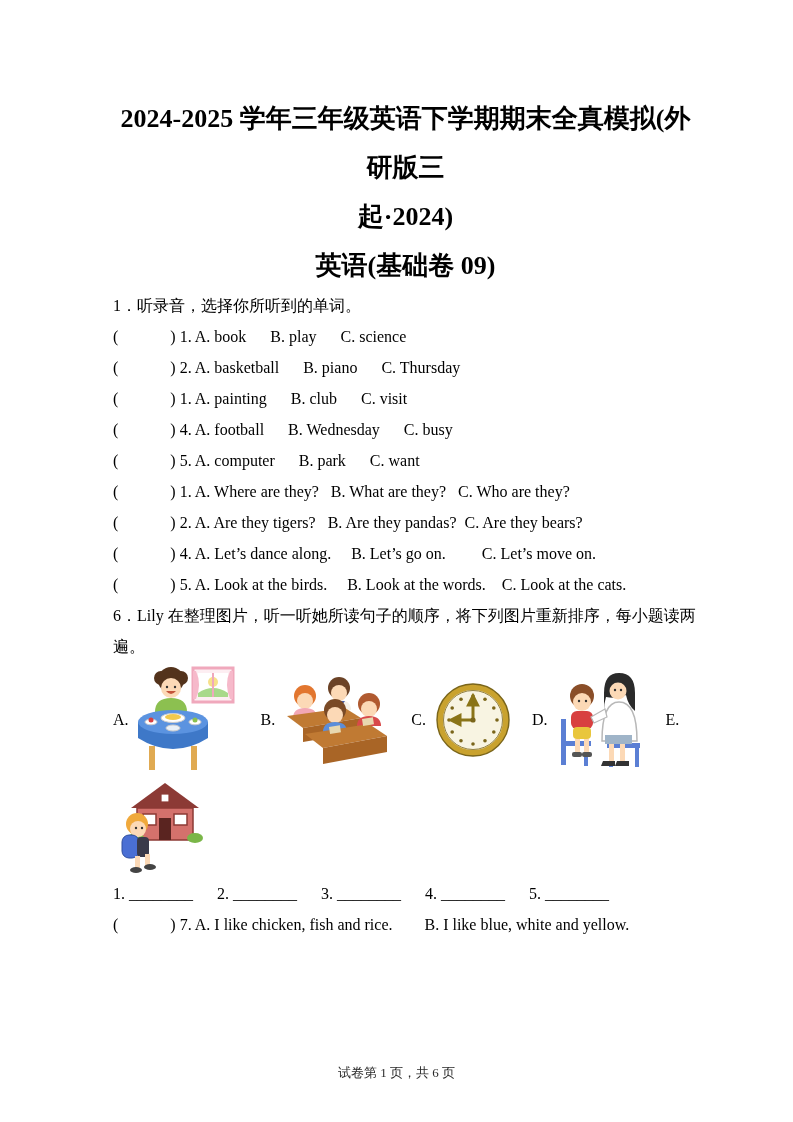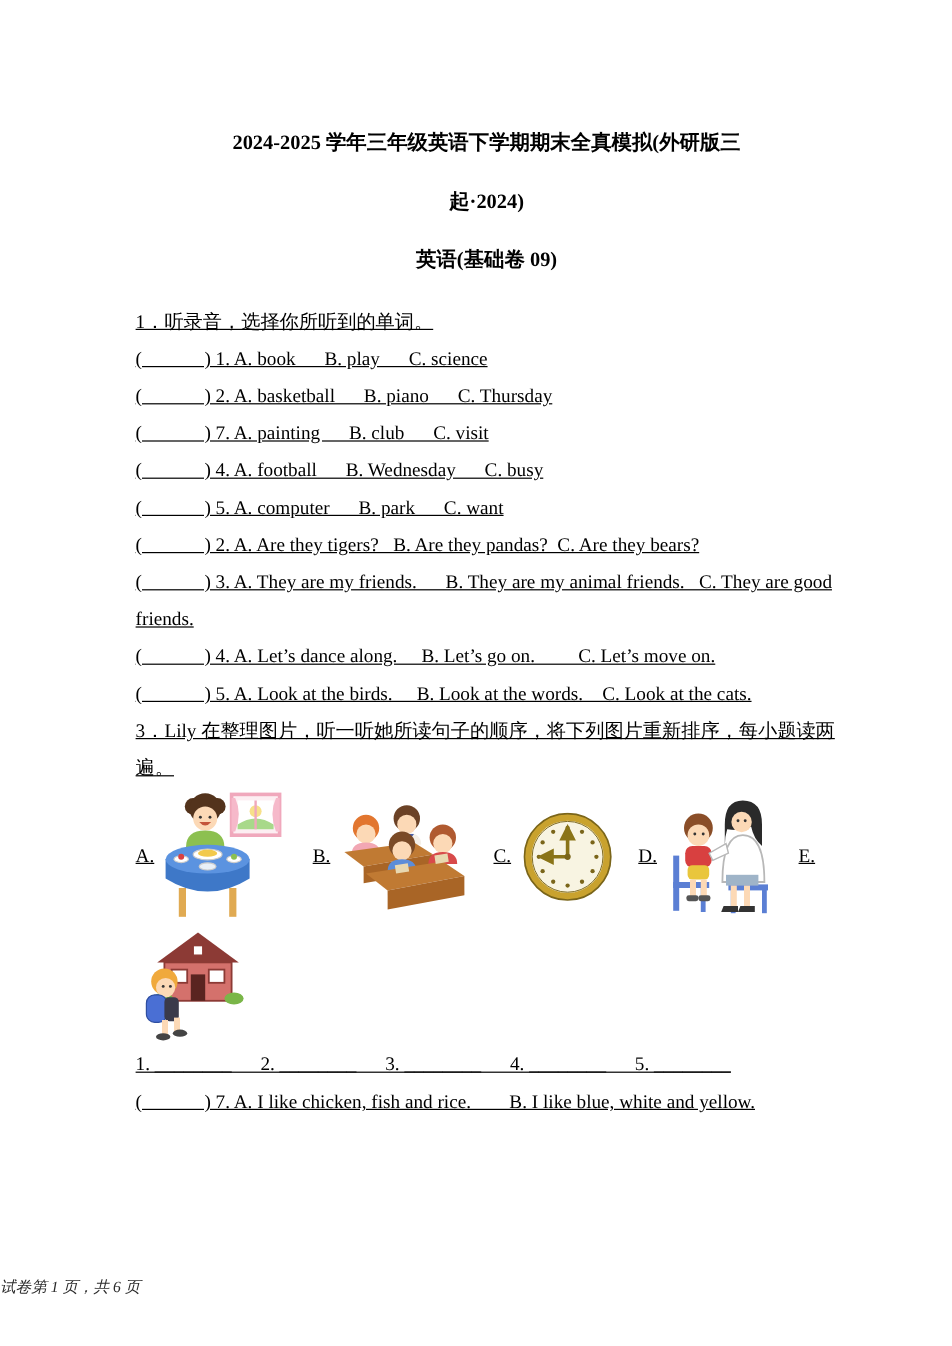--- a/index.html
+++ b/index.html
@@ -10,25 +10,25 @@
     background: #ffffff;
     box-sizing: border-box;
     padding: 94px 95px 0 113px;
     font-family: "Liberation Serif", "DejaVu Serif", serif;
     color: #000000;
     overflow: hidden;
   }
   .title-line {
     text-align: center;
     font-weight: 700;
-    font-size: 17px;
+    font-size: 26px;
     line-height: 49px;
     white-space: pre-wrap;
   }
-  .content { margin-top: 12px; text-decoration: underline; }
+  .content { margin-top: 0; }
   .q {
     margin: 0;
     font-size: 16px;
     line-height: 31px;
     white-space: pre-wrap;
   }
   .img-row {
     display: flex;
     align-items: center;
     height: 112px;
@@ -38,52 +38,50 @@
   .fig { flex: 0 0 auto; display:block; }
   .m-a { margin: 0 24px 0 8px; }
   .m-b { margin: 0 20px 0 8px; }
   .m-c { margin: 0 22px 0 10px; }
   .m-d { margin: 0 18px 0 8px; }
   .img-row2 { height: 98px; margin: 2px 0 2px 2px; }
   .footer {
     position: absolute;
     left: 0; right: 0;
     bottom: 40px;
-    text-align: left;
+    text-align: center;
     font-size: 13px;
     color: #2b2b2b;
     white-space: pre-wrap;
-    font-style: italic;
   }
 </style>
 </head>
 <body>
 
 <div class="page">
 
   <div class="title-line">2024-2025 学年三年级英语下学期期末全真模拟(外研版三</div>
   <div class="title-line">起·2024)</div>
   <div class="title-line">英语(基础卷 09)</div>
 
   <div class="content">
 
     <p class="q">1．听录音，选择你所听到的单词。</p>
     <p class="q">(             ) 1. A. book      B. play      C. science</p>
     <p class="q">(             ) 2. A. basketball      B. piano      C. Thursday</p>
-    <p class="q">(             ) 7. A. painting      B. club      C. visit</p>
+    <p class="q">(             ) 1. A. painting      B. club      C. visit</p>
     <p class="q">(             ) 4. A. football      B. Wednesday      C. busy</p>
     <p class="q">(             ) 5. A. computer      B. park      C. want</p>
 
+    <p class="q">(             ) 1. A. Where are they?   B. What are they?   C. Who are they?</p>
     <p class="q">(             ) 2. A. Are they tigers?   B. Are they pandas?  C. Are they bears?</p>
-    <p class="q">(             ) 3. A. They are my friends.      B. They are my animal friends.   C. They are good
-friends.</p>
     <p class="q">(             ) 4. A. Let’s dance along.     B. Let’s go on.         C. Let’s move on.</p>
     <p class="q">(             ) 5. A. Look at the birds.     B. Look at the words.    C. Look at the cats.</p>
 
-    <p class="q">3．Lily 在整理图片，听一听她所读句子的顺序，将下列图片重新排序，每小题读两遍。</p>
+    <p class="q">6．Lily 在整理图片，听一听她所读句子的顺序，将下列图片重新排序，每小题读两遍。</p>
 
     <div class="img-row">
       <span class="img-label">A.</span>
 
       <svg class="fig m-a" width="100" height="108" viewBox="0 0 100 108">
         <g>
           <rect x="56" y="2" width="40" height="34" fill="#fdeef2" stroke="#f0a8bc" stroke-width="3"></rect>
           <rect x="61" y="7" width="30" height="24" fill="#ffffff"></rect>
           <path d="M61 27 Q76 17 91 27 L91 31 L61 31 Z" fill="#a8d98a"></path>
           <circle cx="76" cy="16" r="5" fill="#f7e08a"></circle>

